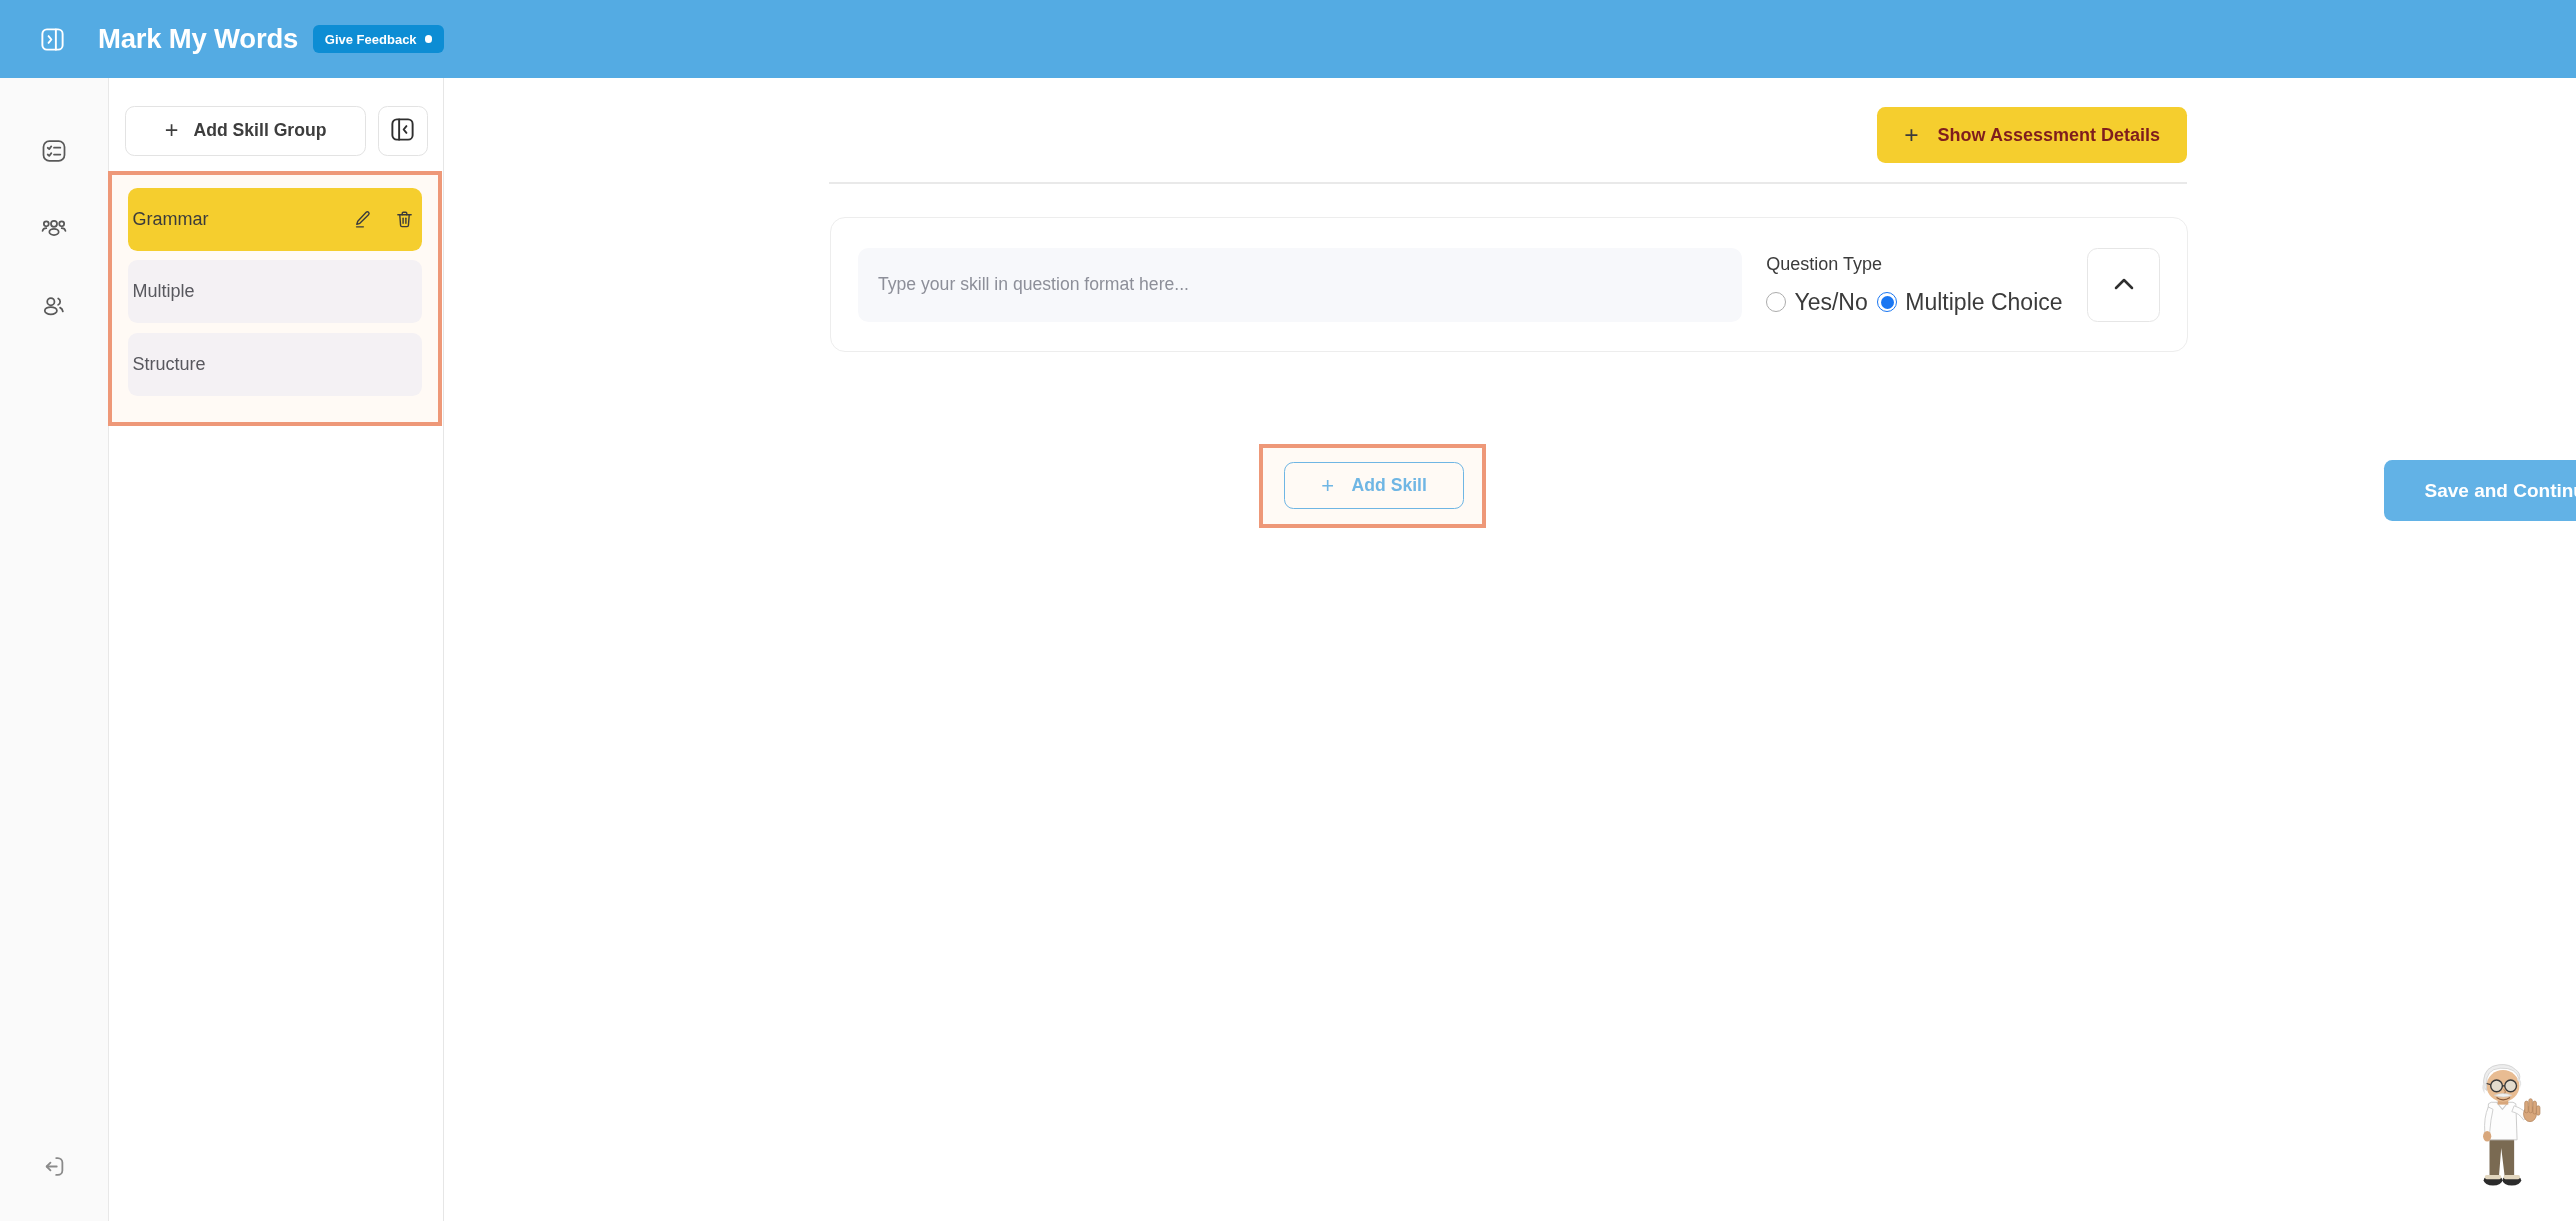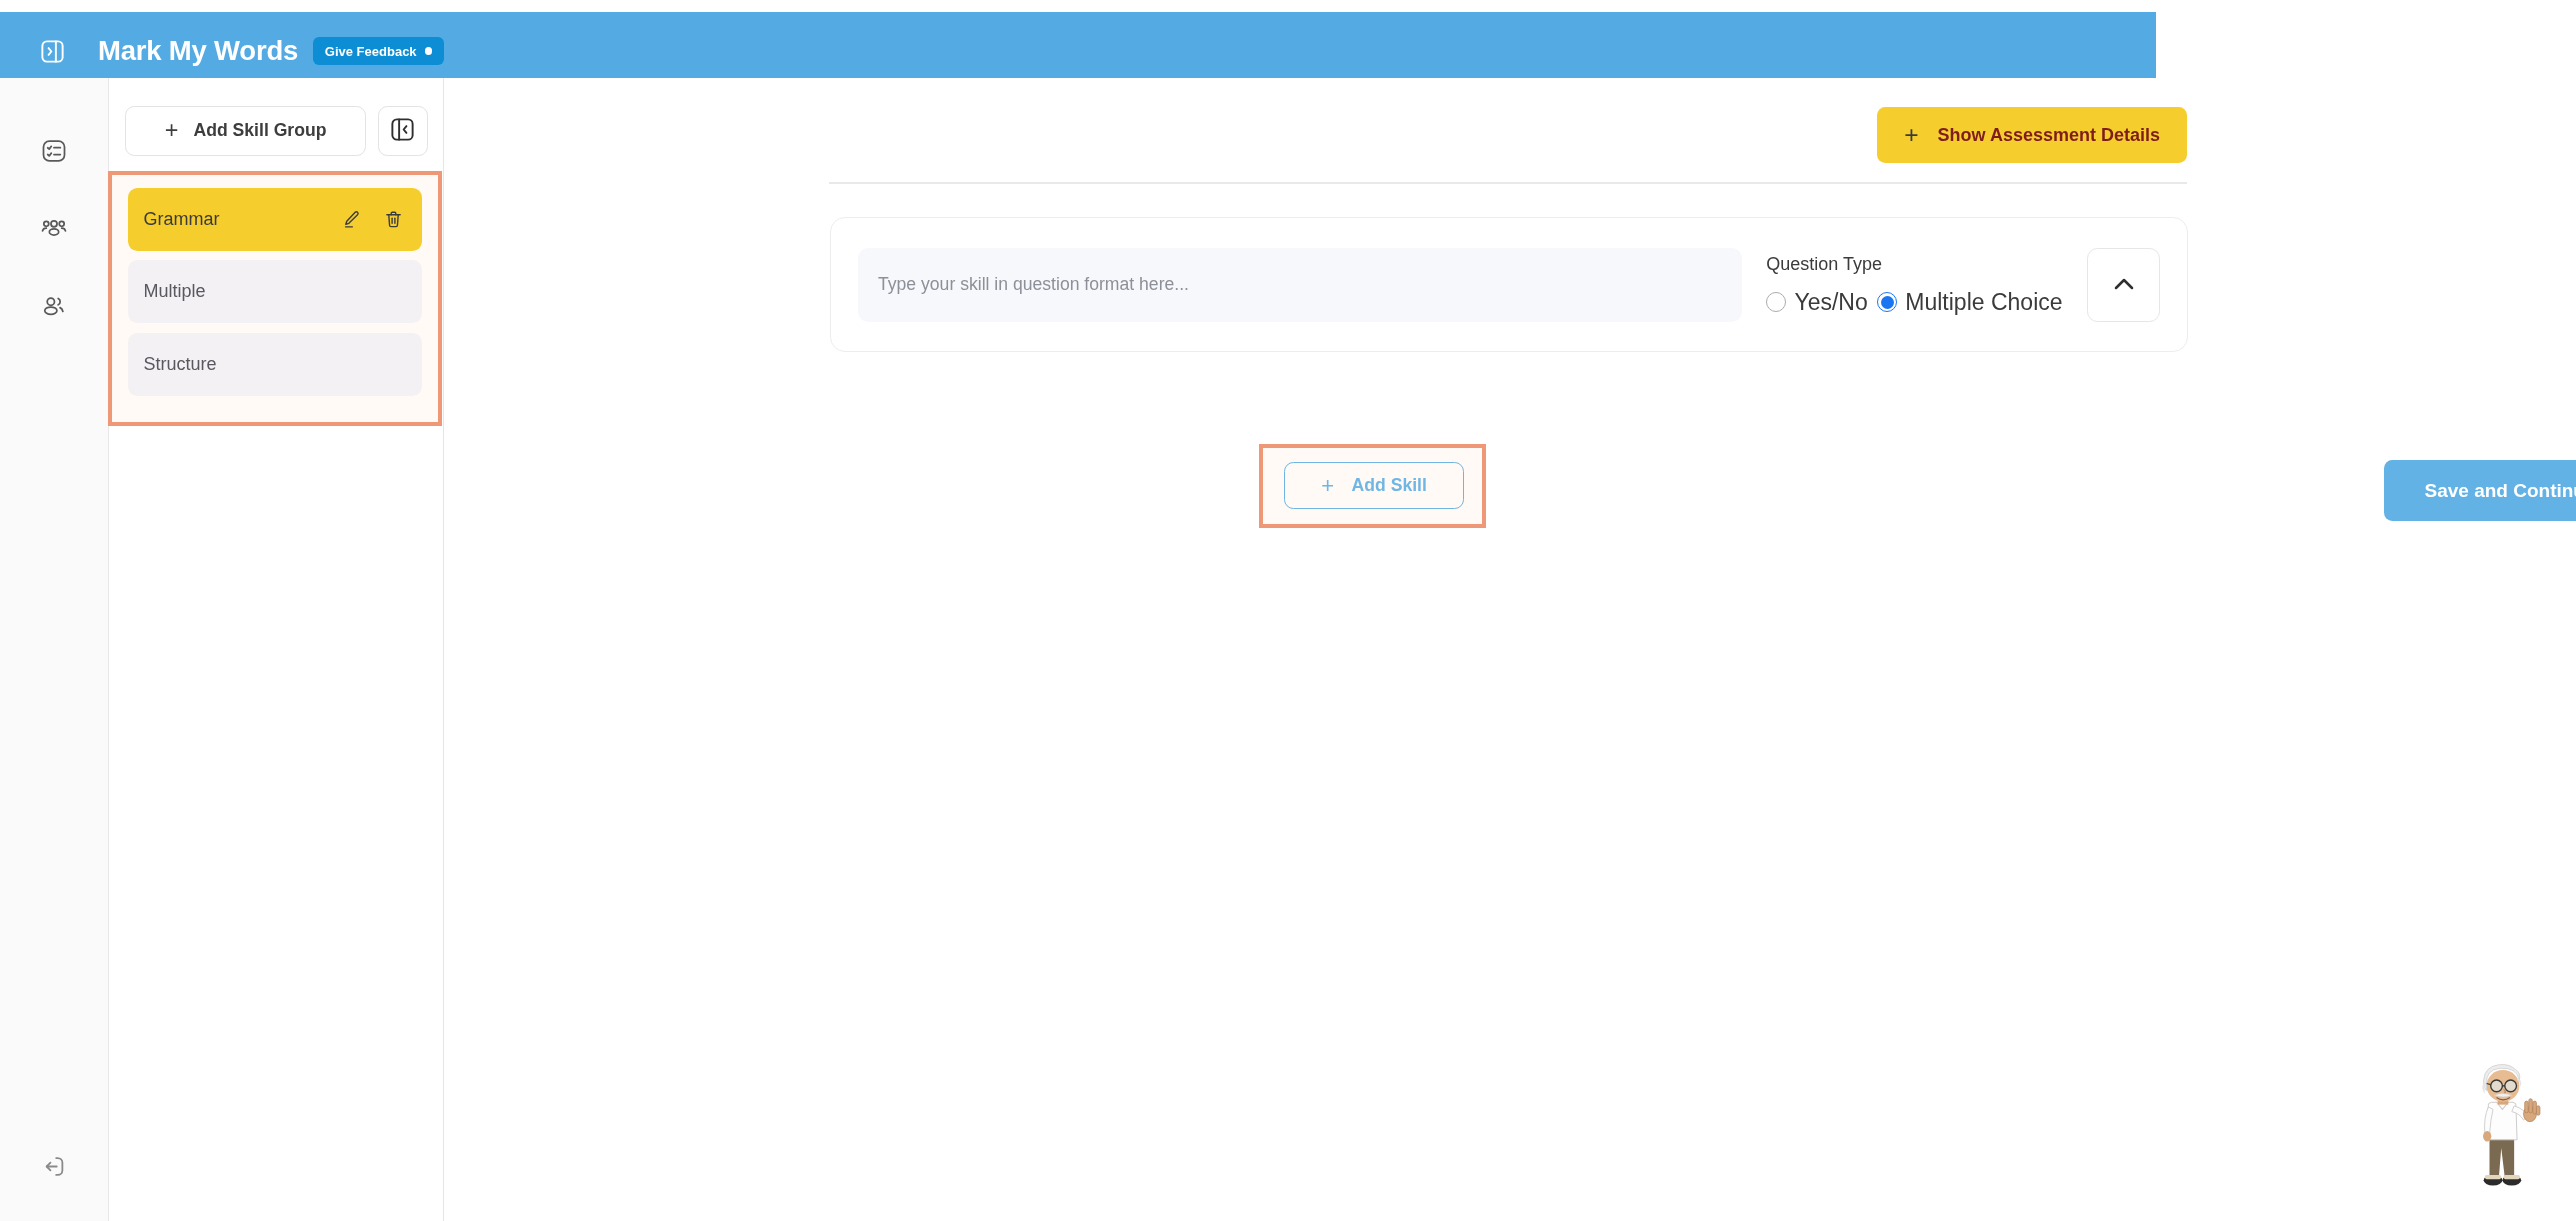--- a/index.html
+++ b/index.html
@@ -8,22 +8,22 @@
     height: 1221px;
     overflow: hidden;
     background: #ffffff;
     font-family: "Liberation Sans", sans-serif;
     -webkit-font-smoothing: antialiased;
   }
 
   
   #app-header {
     position: absolute;
-    left: 0; top: 12px;
-    width: 2156px; height: 78px;
+    left: 0; top: 0;
+    width: 2576px; height: 78px;
     background: #54ABE3;
     display: flex;
     align-items: center;
   }
   #header-collapse-btn {
     margin-left: 35px;
     width: 34px; height: 34px;
     display: flex; align-items: center; justify-content: center;
     cursor: pointer;
   }
@@ -176,21 +176,21 @@
     padding: 13px 16.4px;
     display: flex;
     flex-direction: column;
     gap: 9.4px;
   }
   .skill-item {
     height: 63px;
     border-radius: 9.4px;
     display: flex;
     align-items: center;
-    padding: 0 15px;
+    padding: 0 4px;
     cursor: pointer;
     background: #F4F1F4;
   }
   .skill-item.active { background: #F5CE2E; }
   .skill-item .skill-name {
     font-size: 18px;
     color: #58585E;
     white-space: nowrap;
   }
   .skill-item.active .skill-name { color: #3B3B3B; }

